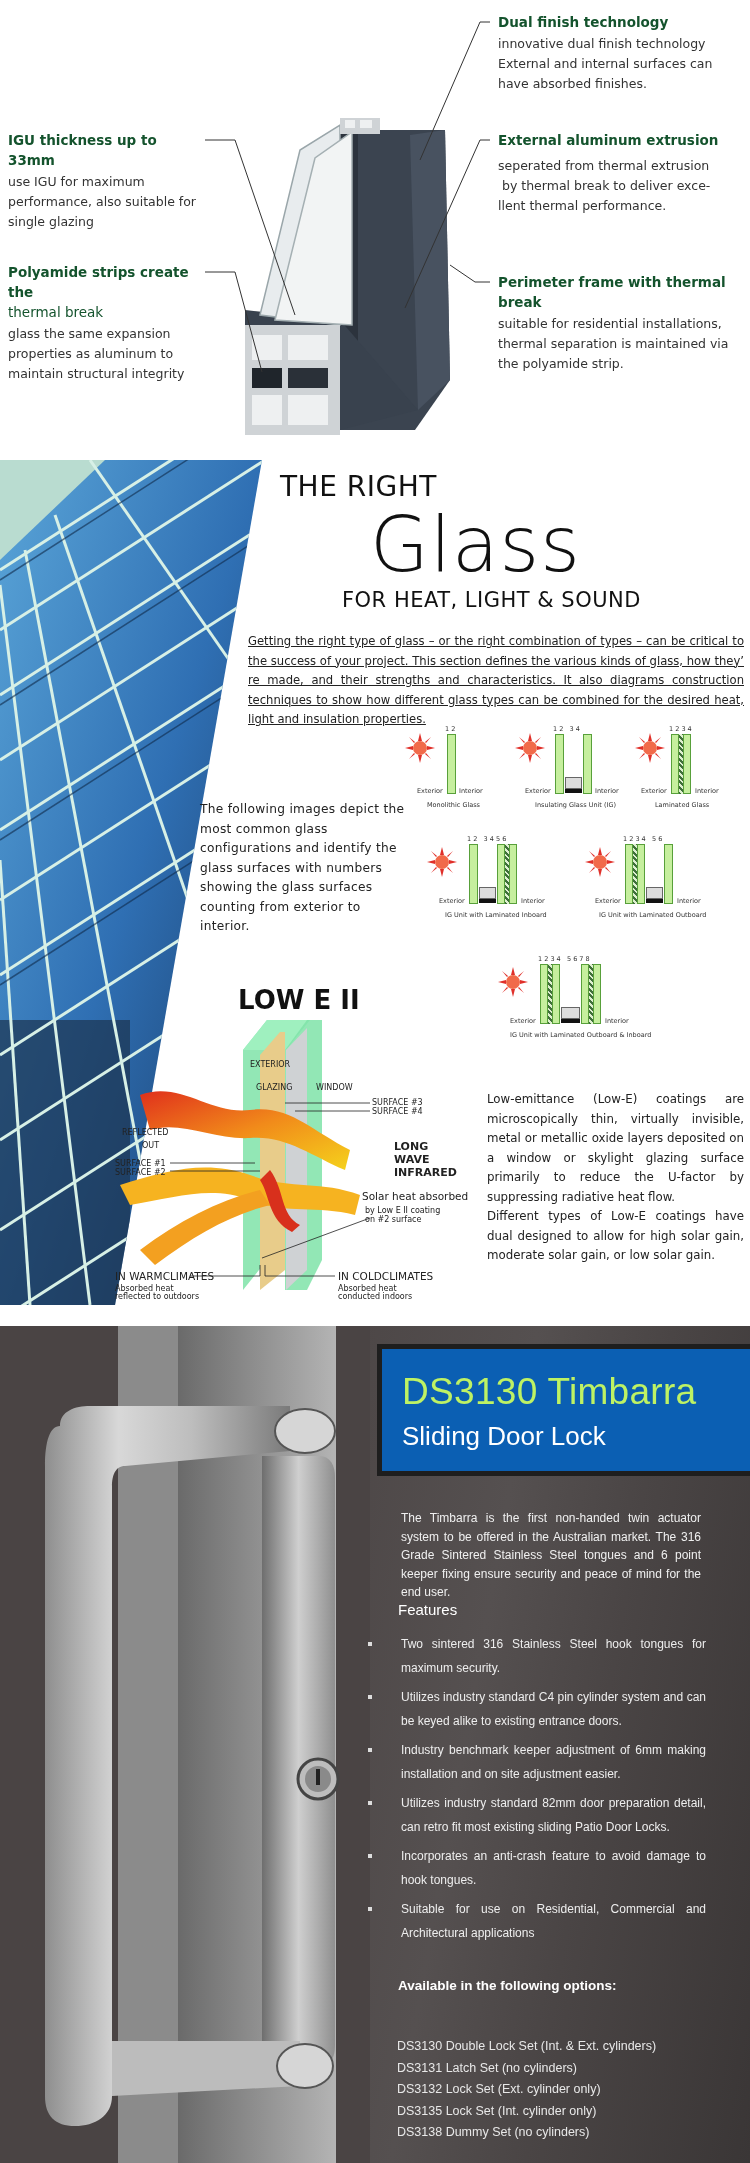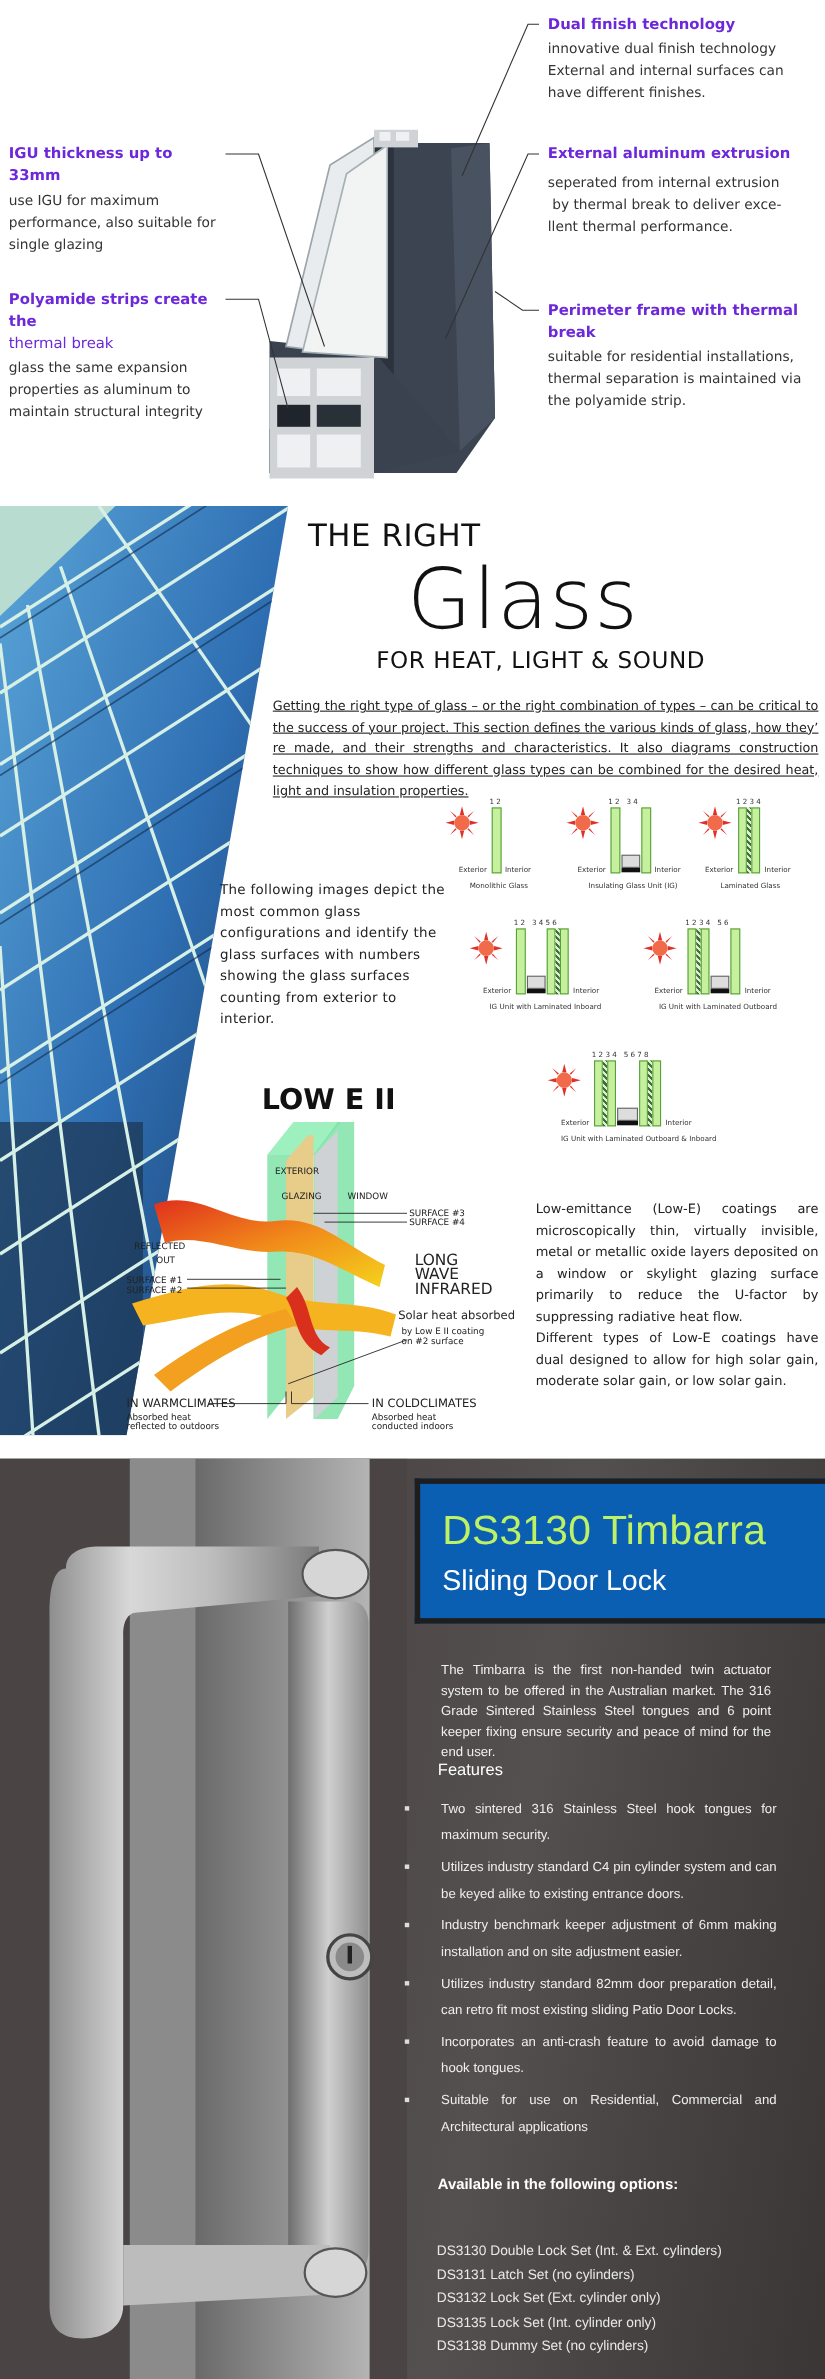--- a/index.html
+++ b/index.html
@@ -2,40 +2,40 @@
 <html><head>
 <meta charset="utf-8">
 <style>
   * { box-sizing: border-box; margin: 0; padding: 0; }
   html, body { width: 750px; background: #ffffff; }
   body { font-family: "DejaVu Sans", sans-serif; color: #222; position: relative; height: 2163px; overflow: hidden; }
 
   
   .sec1 { position: absolute; left: 0; top: 0; width: 750px; height: 440px; background: #fff; }
   .callout { position: absolute; font-size: 13px; line-height: 20px; color: #2a2a2a; }
-  .callout .ct { font-weight: bold; font-size: 13.5px; color: #6d28d9; margin-bottom: 2px; }
+  .callout .ct { font-weight: bold; font-size: 13.5px; color: #14532d; margin-bottom: 2px; }
   .callout .cd { font-size: 12.5px; color: #333; }
 
   
   .sec2 { position: absolute; left: 0; top: 460px; width: 750px; height: 845px; background: #fff; overflow: hidden; }
   .tower { position: absolute; left: 0; top: 0; width: 265px; height: 845px; }
   .headline-1 { position: absolute; left: 280px; top: 10px; font-size: 28px; letter-spacing: 0.5px; color: #111; font-family: "DejaVu Sans", sans-serif; }
   .headline-2 { position: absolute; left: 370px; top: 40px; font-size: 76px; font-weight: 300; color: #111; font-family: "DejaVu Sans", sans-serif; letter-spacing: 1px; }
   .headline-3 { position: absolute; left: 342px; top: 128px; font-size: 21px; color: #111; letter-spacing: 0.5px; }
   .intro { position: absolute; left: 248px; top: 172px; width: 496px; font-size: 11.6px; line-height: 19.5px; color: #222; text-align: justify; text-decoration: underline; }
   .configs-text { position: absolute; left: 200px; top: 340px; width: 210px; font-size: 12.2px; line-height: 19.5px; color: #222; letter-spacing: 0.3px; }
 
   .gdiag { position: absolute; }
   .gdiag .cap { position: absolute; font-size: 6.5px; color: #333; white-space: nowrap; }
   .sun { position: absolute; width: 30px; height: 30px; }
 
   .lowe-title { position: absolute; left: 238px; top: 525px; font-size: 26px; font-weight: bold; color: #111; }
   .lowe-diagram { position: absolute; left: 110px; top: 560px; width: 370px; height: 280px; }
   .lowe-lbl { position: absolute; font-size: 8px; color: #222; white-space: nowrap; }
-  .lowe-lbl.big { font-size: 14px; font-weight: normal; line-height: 13px; }
+  .lowe-lbl.big { font-size: 11px; font-weight: bold; line-height: 13px; margin-left: 17px; }
   .lowe-lbl.mid { font-size: 10.5px; }
   .lowe-text { position: absolute; left: 487px; top: 630px; width: 257px; font-size: 11.8px; line-height: 19.5px; color: #222; text-align: justify; }
 
   
   .sec3 { position: absolute; left: 0; top: 1326px; width: 750px; height: 837px;
           background: linear-gradient(100deg, #3a3535 0%, #4d4747 40%, #555050 60%, #4a4545 75%, #3a3636 100%); overflow: hidden; }
   .lock-title-box { position: absolute; left: 377px; top: 18px; width: 373px; height: 132px; background: #0b5fb3; border: 5px solid #1e1e1e; border-right: none; }
   .lock-title { position: absolute; left: 20px; top: 22px; font-size: 37px; color: #bef264; font-family: "Liberation Sans", sans-serif; letter-spacing: 0.3px; }
   .lock-sub { position: absolute; left: 20px; top: 72px; font-size: 26px; color: #fff; font-family: "Liberation Sans", sans-serif; }
   .lock-intro { position: absolute; left: 401px; top: 183px; width: 300px; font-family: "Liberation Sans", sans-serif; font-size: 12px; line-height: 18.5px; color: #f0f0f0; text-align: justify; }
@@ -82,33 +82,33 @@
     <polyline points="205,140 235,140 295,315" fill="none" stroke="#333" stroke-width="1"></polyline>
     <polyline points="490,140 480,140 405,308" fill="none" stroke="#333" stroke-width="1"></polyline>
     <polyline points="205,272 235,272 262,372" fill="none" stroke="#333" stroke-width="1"></polyline>
     <polyline points="490,282 475,282 450,265" fill="none" stroke="#333" stroke-width="1"></polyline>
   </svg>
 
   <div class="callout" style="left:498px;top:12px;width:250px;">
     <div class="ct">Dual finish technology</div>
     <div class="cd">innovative dual finish technology</div>
     <div class="cd">External and internal surfaces can</div>
-    <div class="cd">have different finishes.</div>
+    <div class="cd">have absorbed finishes.</div>
   </div>
 
   <div class="callout" style="left:8px;top:130px;width:200px;">
     <div class="ct">IGU thickness up to 33mm</div>
     <div class="cd">use IGU for maximum</div>
     <div class="cd">performance, also suitable for</div>
     <div class="cd">single glazing</div>
   </div>
 
   <div class="callout" style="left:498px;top:130px;width:250px;">
     <div class="ct" style="margin-bottom:6px">External aluminum extrusion</div>
-    <div class="cd">seperated from internal extrusion</div>
+    <div class="cd">seperated from thermal extrusion</div>
     <div class="cd" style="white-space:pre"> by thermal break to deliver exce-</div>
     <div class="cd">llent thermal performance.</div>
   </div>
 
   <div class="callout" style="left:8px;top:262px;width:210px;">
     <div class="ct" style="margin-bottom:0">Polyamide strips create the</div>
     <div class="ct" style="font-weight:normal">thermal break</div>
     <div class="cd">glass the same expansion</div>
     <div class="cd">properties as aluminum to</div>
     <div class="cd">maintain structural integrity</div>

